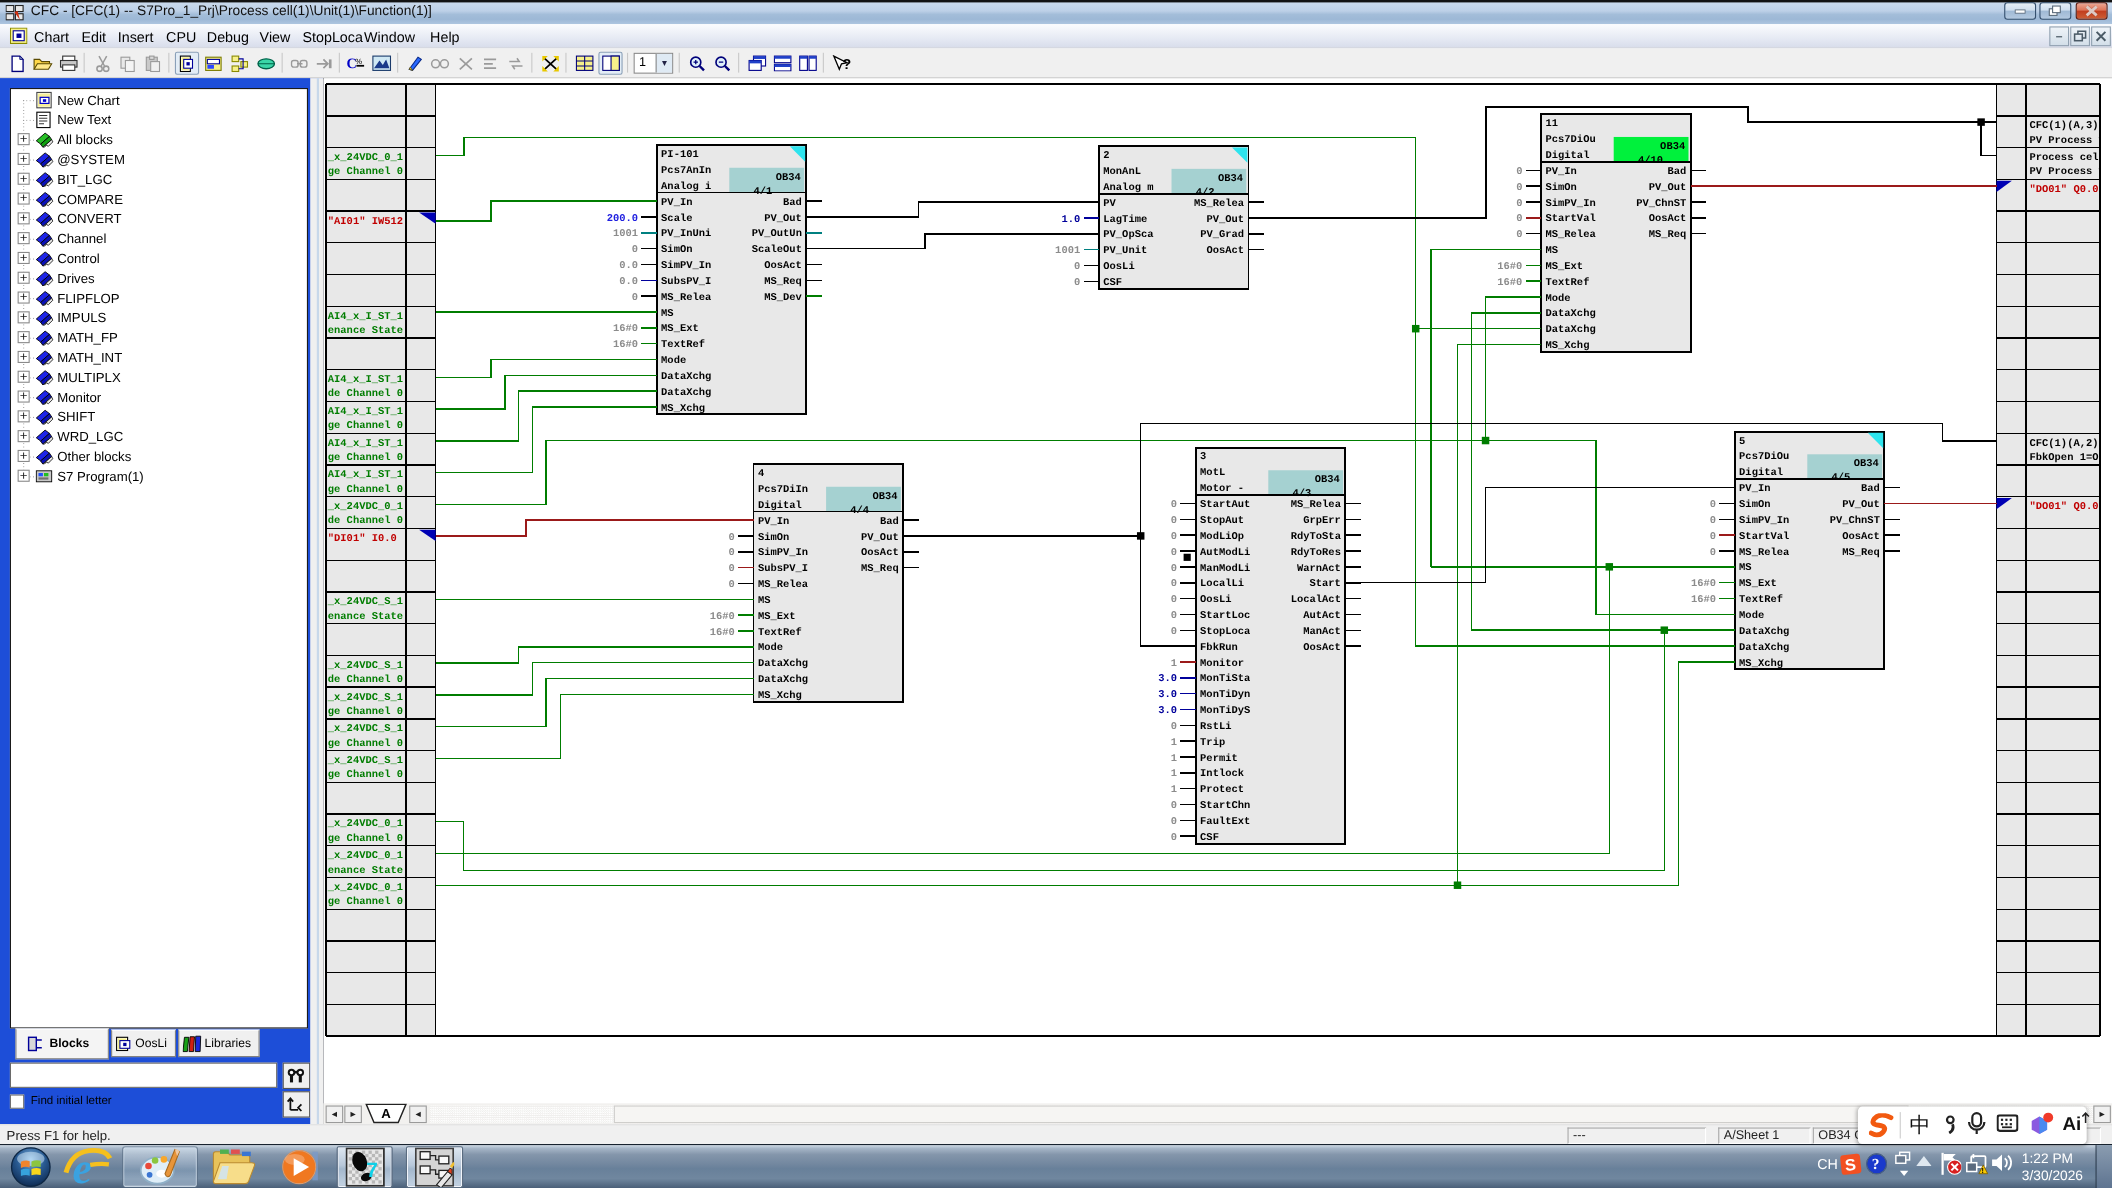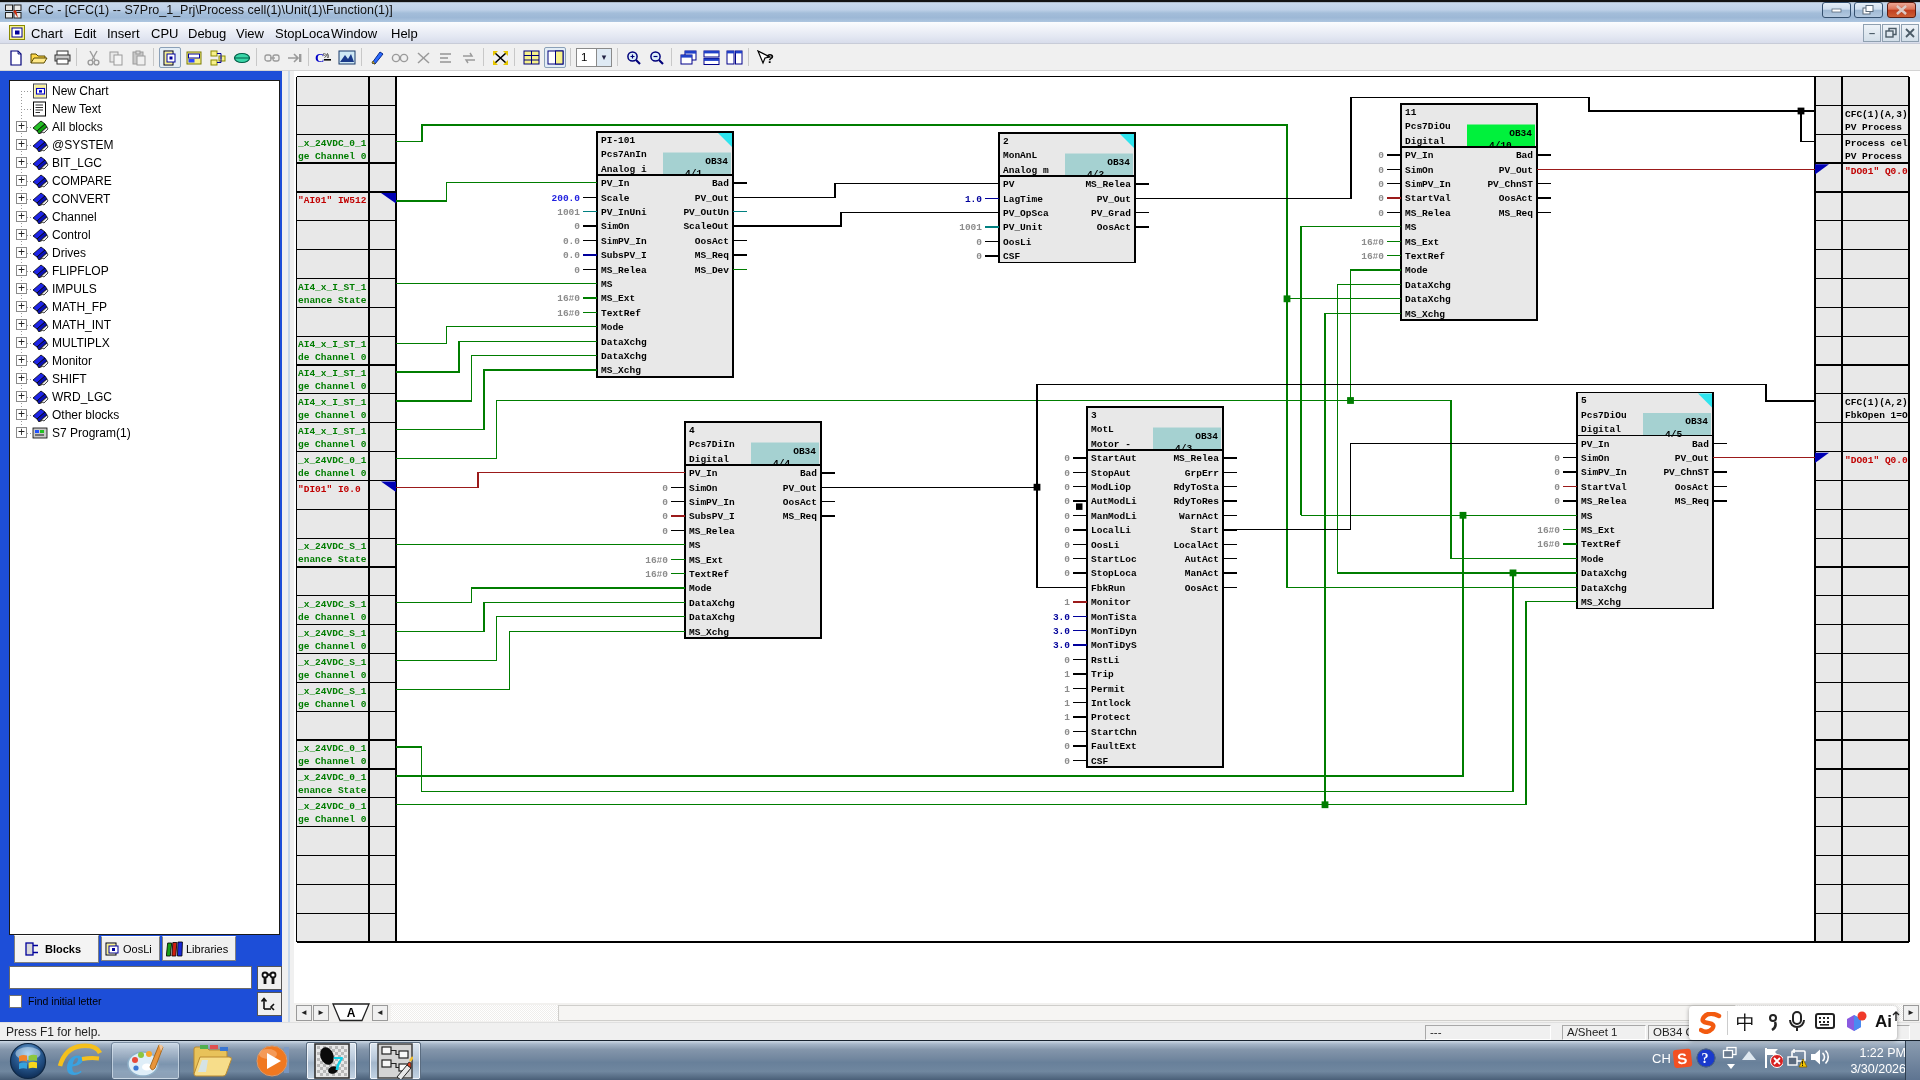--- a/index.html
+++ b/index.html
@@ -63,21 +63,21 @@
 .scell { position:absolute; top:1.5px; height:15px; border:1px solid; border-color:#a8a8a8 #fff #fff #a8a8a8; font-size:11.5px; padding-left:4px; color:#222; }
 
 #taskbar { position:absolute; left:0; top:1040px; width:1920px; height:40px;
   background:linear-gradient(180deg,#cdd9e5 0%, #a5b5c7 8%, #8496ab 22%, #72879f 45%, #68809a 55%, #70879f 78%, #4a5f78 100%); border-top:1px solid #17222e; }
 .tk-orb { position:absolute; left:8px; top:0px; }
 .tkbtn { position:absolute; top:2px; height:36px; display:flex; align-items:center; justify-content:center; }
 .tkbtn.lit { background:linear-gradient(180deg,#d8e4f0aa,#9ab2cc66 60%,#b9cce08f); border:1px solid #dbe7f2aa; outline:1px solid #54687e99; border-radius:2px; }
 .tkbtn.box { background:linear-gradient(#dce6f0,#b8c8da 45%, #a3b7cc 55%, #c2d2e2); border:1px solid #f0f4fa; outline:1px solid #5a6c80; border-radius:1px; }
 .tray { position:absolute; left:1650px; top:1px; width:210px; height:38px;text-decoration:underline; }
 .trtxt { position:absolute; color:#fff; font-size:13px; }
-.trclock { position:absolute; left:188px; top:3px; width:68px; color:#fff; font-size:12.5px; text-align:right; line-height:16px; }
+.trclock { position:absolute; left:188px; top:3px; width:68px; color:#fff; font-size:12.5px; text-align:left; line-height:16px; }
 .showdesk { position:absolute; left:1905px; top:0; width:15px; height:40px;
   background:linear-gradient(180deg,#8a9cb0,#5d7390); border-left:1px solid #2e3e50; }
 
 .ime { position:absolute; left:1689px; top:1006px; width:208px; height:34px; background:#fff;
   border-radius:4px; box-shadow:0 1px 4px rgba(0,0,0,0.35); }
 .imesep { position:absolute; left:38px; top:5px; width:1px; height:24px; background:#ccc; }
 .imetx { position:absolute; color:#111; font-family:"Liberation Sans",sans-serif; }
 </style></head>
 <body>
 <div id="page">

